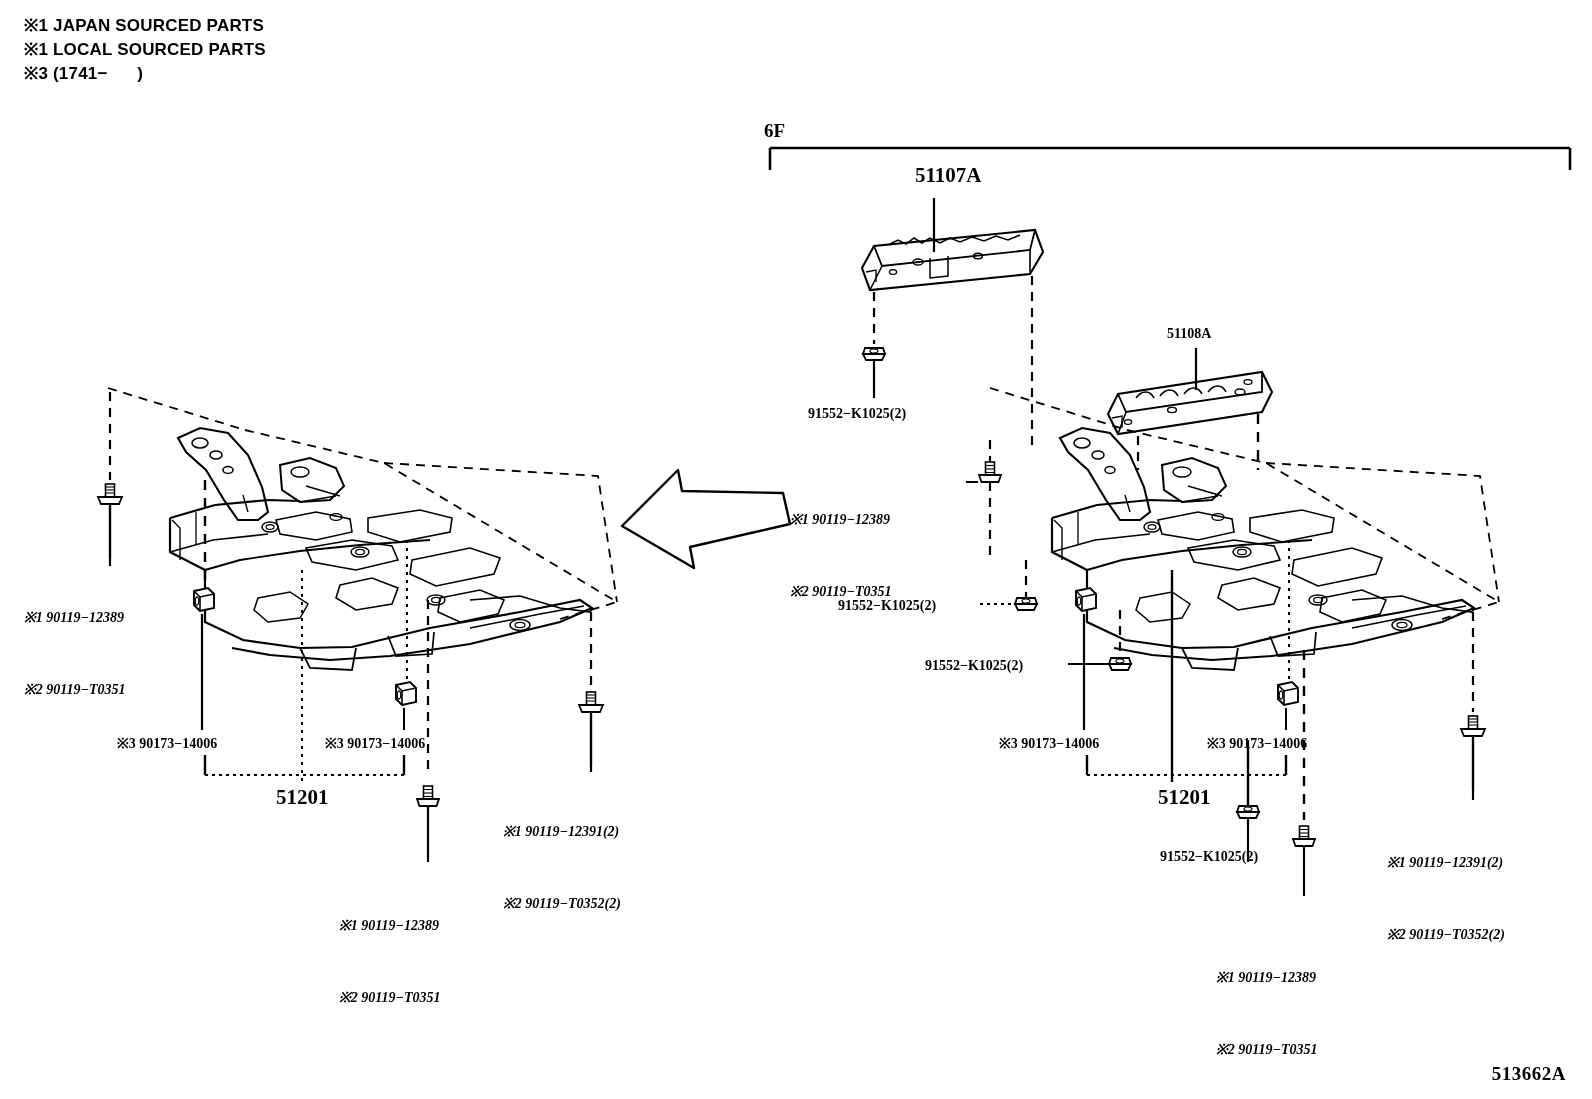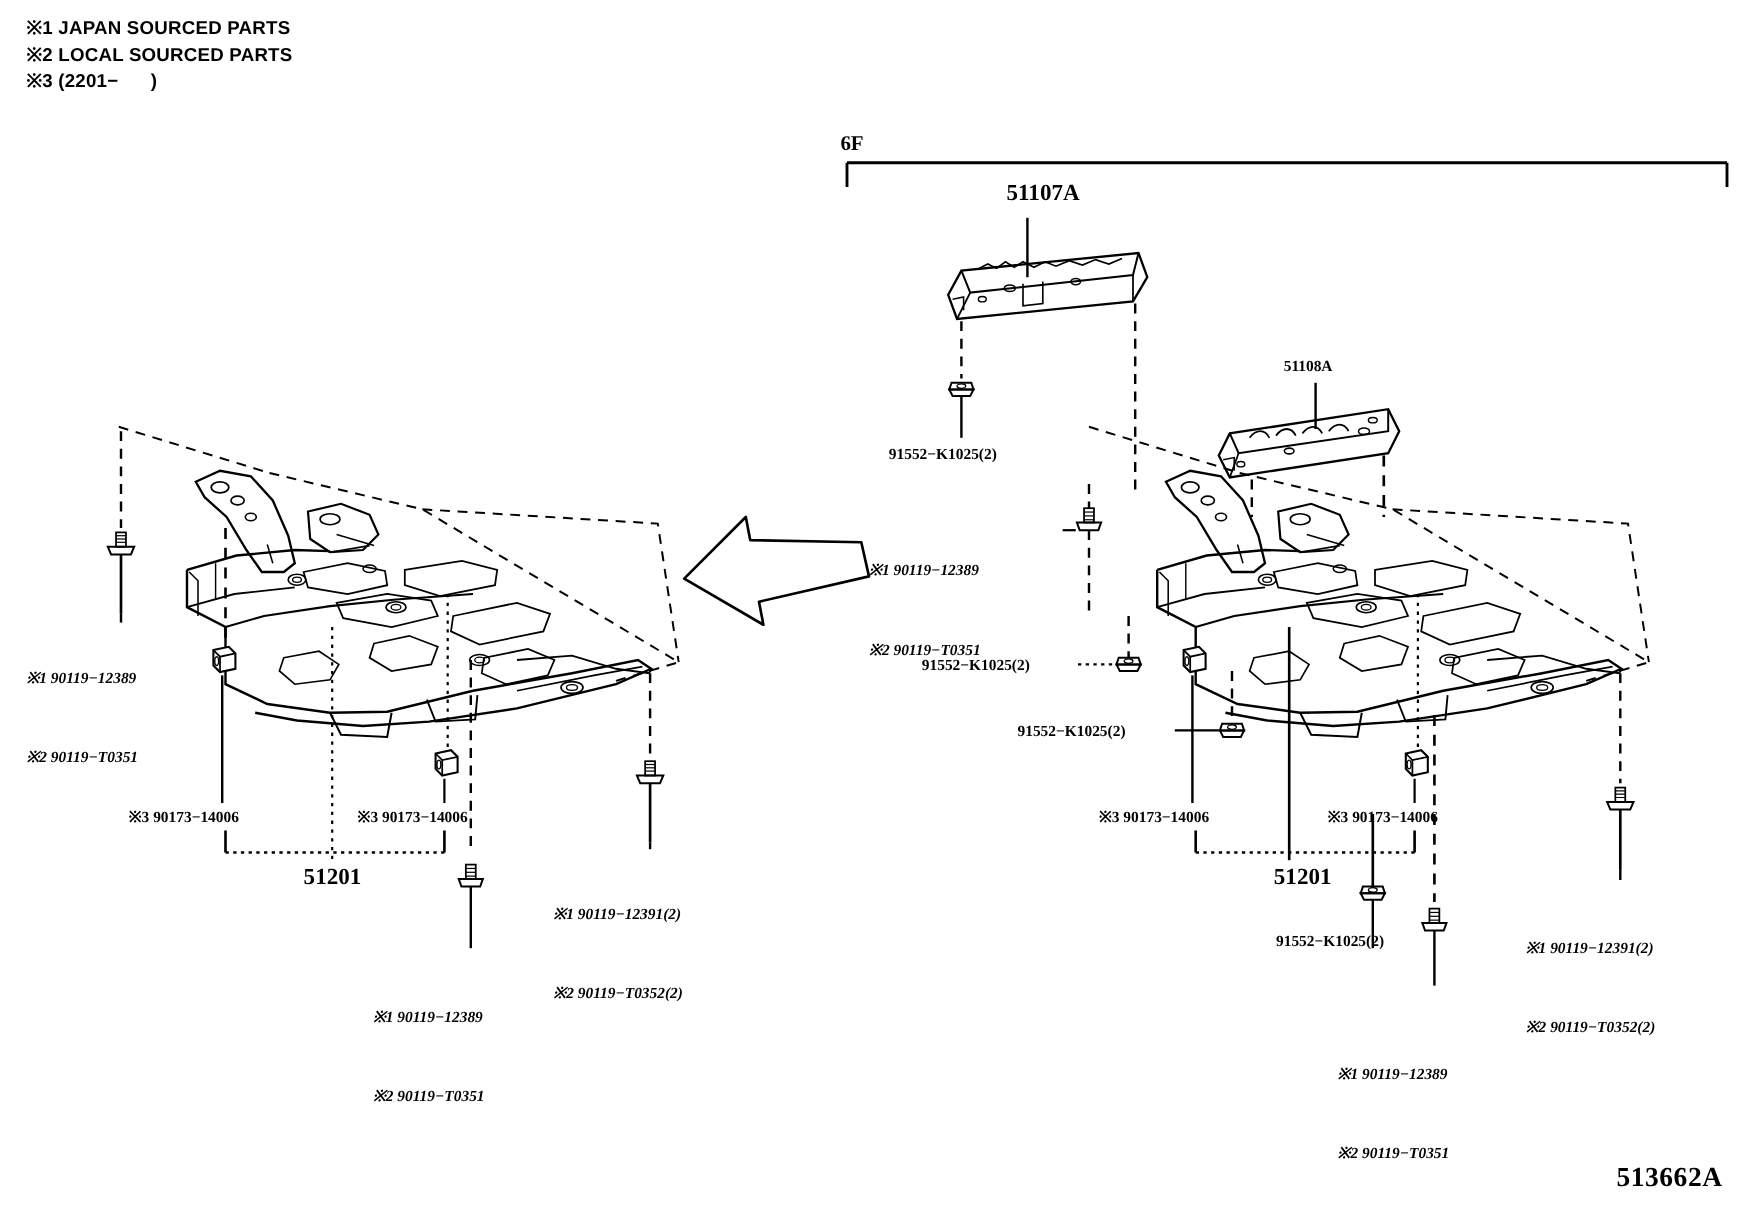--- a/index.html
+++ b/index.html
@@ -39,21 +39,21 @@
     white-space: pre;
     letter-spacing: 0px;
   }
   .lbl.two { line-height: 24px; font-style: italic; }
   .figid {
     position: absolute;
     right: 26px;
     bottom: 14px;
     font-family: "Liberation Serif", serif;
     font-weight: bold;
-    font-size: 25px;
+    font-size: 19px;
     letter-spacing: 0.5px;
   }
   .group-tag {
     position: absolute;
     font-family: "Liberation Serif", serif;
     font-weight: bold;
     font-size: 19px;
   }
   svg.art {
     position: absolute;
@@ -64,22 +64,22 @@
     pointer-events: none;
   }
 </style>
 </head>
 <body>
 
 <div id="page">
 
   <div class="legend">
     <div>※1 JAPAN SOURCED PARTS</div>
-    <div>※2 LOCAL SOURCED PARTS</div>
-    <div>※3 (2201−      )</div>
+    <div>※1 LOCAL SOURCED PARTS</div>
+    <div>※3 (1741−      )</div>
   </div>
 
   <svg class="art" viewBox="0 0 1592 1099">
     <defs>
       <g id="bolt-long">
 
         <rect x="-4.5" y="0" width="9" height="13" fill="none" stroke="#000" stroke-width="1.6"></rect>
         <line x1="-4.5" y1="3" x2="4.5" y2="3" stroke="#000" stroke-width="1.1"></line>
         <line x1="-4.5" y1="6" x2="4.5" y2="6" stroke="#000" stroke-width="1.1"></line>
         <line x1="-4.5" y1="9" x2="4.5" y2="9" stroke="#000" stroke-width="1.1"></line>

